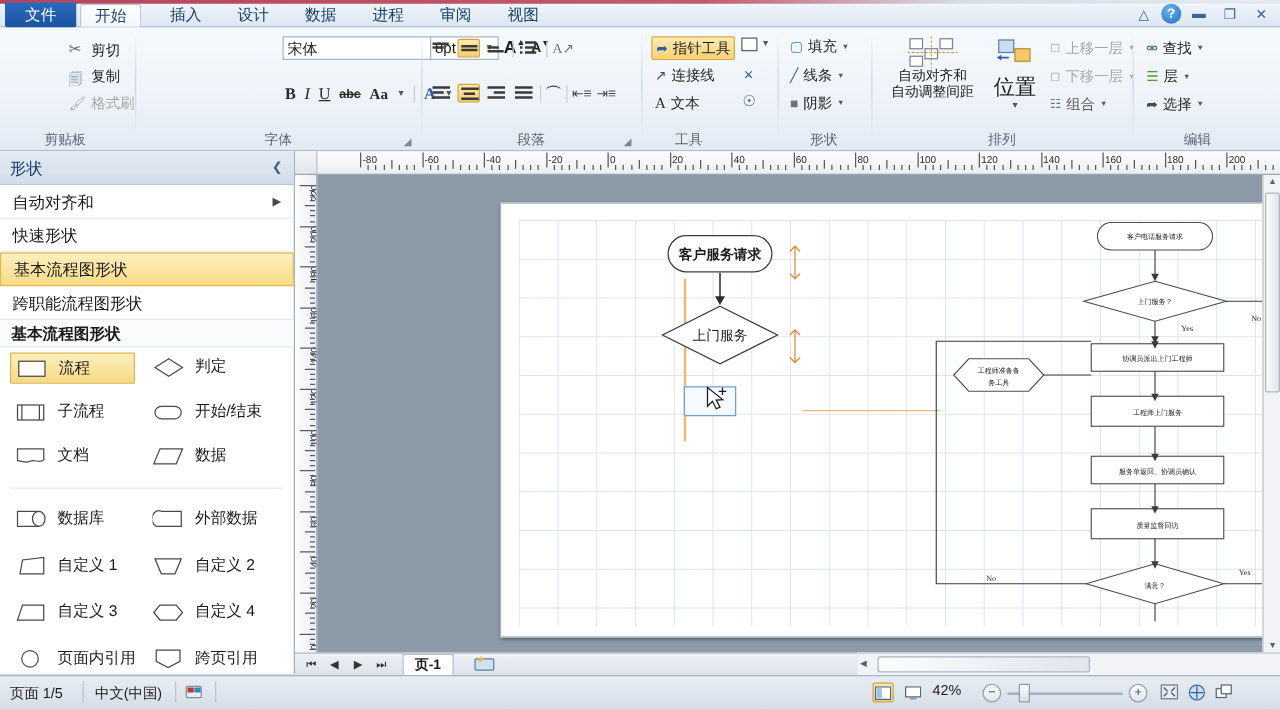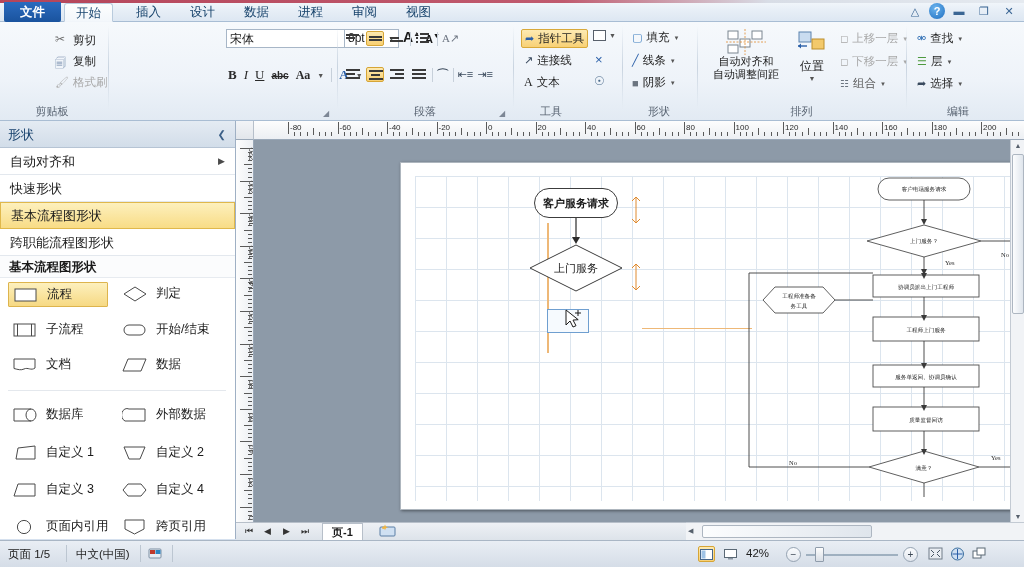--- a/index.html
+++ b/index.html
@@ -20,21 +20,21 @@
     border-bottom:1px solid #a8bdd4;
   }
   .tabbar .redline{position:absolute;left:0;top:0;width:1024px;height:3px;
     background:linear-gradient(to right,#b5455a 0%,#c05a6e 55%,#d8dde6 75%,#e5eaf0 100%);}
   .tab{
     position:absolute; top:3px; height:19px; line-height:19px;
     padding:0 11px; font-size:12.5px; color:#16426b; cursor:default;
   }
   .tab.file{
     background:linear-gradient(to bottom,#2a6bbf,#1a539e);
-    color:#fff; font-weight:bold; border-radius:0 0 2px 2px;
+    color:#fff; font-weight:normal; border-radius:0 0 2px 2px;
     top:2px; height:20px; line-height:20px; padding:0 16px;
   }
   .tab.active{
     background:linear-gradient(to bottom,#fdfefe,#f3f7fb);
     border:1px solid #b9cbdd; border-bottom:1px solid #f1f5fa;
     border-radius:3px 3px 0 0; color:#18456f; line-height:18px;
   }
   .wincontrols{position:absolute;right:4px;top:2px;display:flex;gap:3px;align-items:center;}
   .wbtn{width:22px;height:18px;display:flex;align-items:center;justify-content:center;
     font-size:11px;color:#3b6694;cursor:default;}
@@ -274,20 +274,21 @@
         <span style="font-weight:bold;font-family:'Liberation Serif',serif;">B</span>
         <span style="font-style:italic;font-family:'Liberation Serif',serif;">I</span>
         <span style="text-decoration:underline;font-family:'Liberation Serif',serif;">U</span>
         <span style="text-decoration:line-through;font-size:10px;font-weight:bold;">abc</span>
         <span style="font-weight:bold;font-family:'Liberation Serif',serif;font-size:12px;">Aa</span>
         <span style="font-size:7px;color:#555;">▼</span>
         <span style="width:1px;height:14px;background:#c7d0da;display:inline-block;"></span>
         <span style="color:#2a5fa8;font-weight:bold;font-family:'Liberation Serif',serif;">A</span>
         <span style="font-size:7px;color:#555;">▼</span>
       </div>
+      <div class="gname">字体</div>
       <div class="dlg">◢</div>
     </div>
     <div class="gsep" style="left:337px;"></div>
 
     <div class="grp" style="left:339px;width:172px;">
       <div class="pgrow" style="left:5px;top:8px;">
         <span class="alignIcon">
             <i style="top:3px;width:13px;"></i>
             <i style="top:6px;width:9px;"></i>
           </span>
@@ -402,21 +403,21 @@
       </div>
       <div style="position:absolute;left:93px;top:6px;width:40px;text-align:center;">
         <div>
           <svg width="30" height="26" viewBox="0 0 30 26">
             <rect x="2" y="3" width="12" height="10" fill="#c9dcf0" stroke="#5a82ad"></rect>
             <rect x="15" y="10" width="12" height="10" fill="#f3c96b" stroke="#bc8e2d"></rect>
             <path d="M1 17h9" stroke="#2a5fa8" stroke-width="1.4"></path>
             <path d="M1 17l3-2.5v5z" fill="#2a5fa8"></path>
           </svg>
         </div>
-        <div style="font-size:12px;">位置</div>
+        <div style="font-size:17px;">位置</div>
         <div style="font-size:7px;color:#555;">▼</div>
       </div>
       <div class="icoBtn dim" style="position:absolute;left:138px;top:7px;">
         <span style="font-size:10px;">◻</span>
         <span>上移一层</span>
         <span style="font-size:6px;">▼</span>
       </div>
       <div class="icoBtn dim" style="position:absolute;left:138px;top:30px;">
         <span style="font-size:10px;">◻</span>
         <span>下移一层</span>

